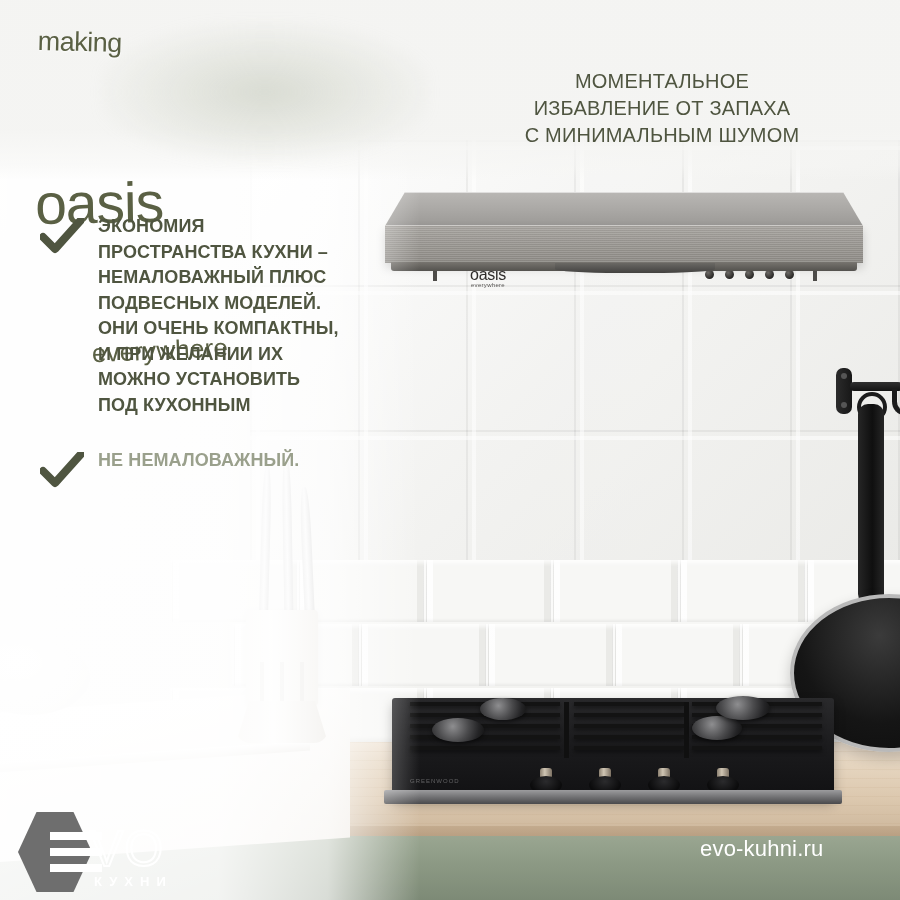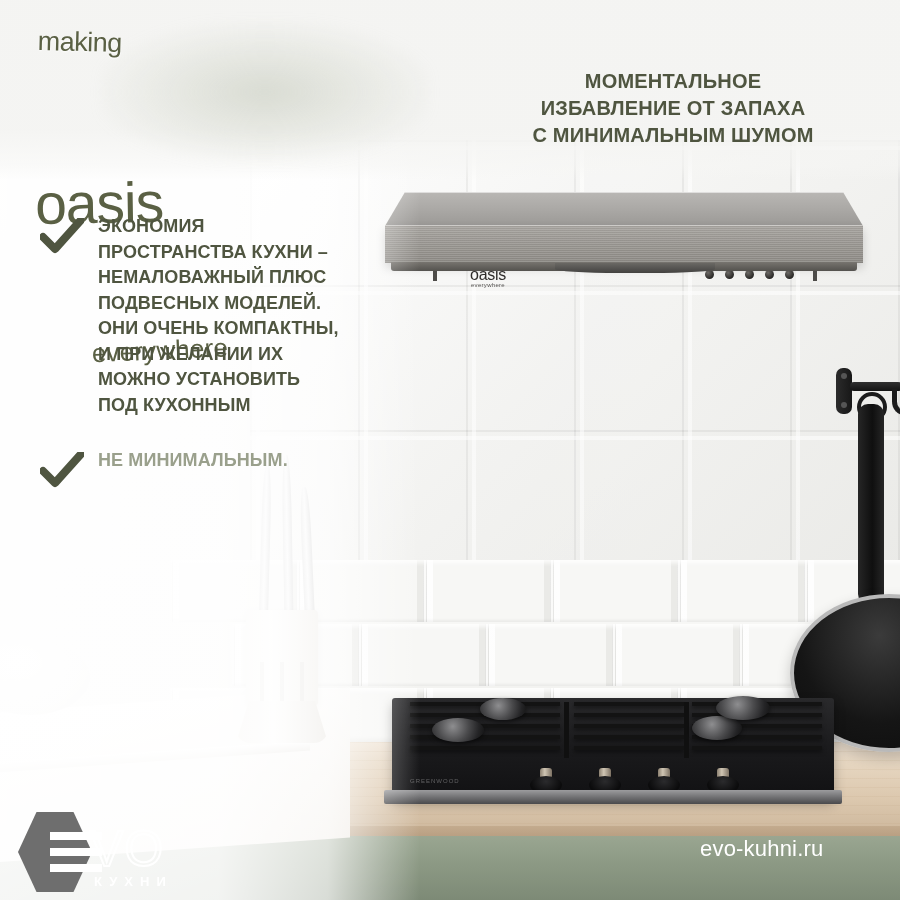--- a/index.html
+++ b/index.html
@@ -260,22 +260,22 @@
   .brand{position:absolute;left:36px;top:28px;color:#5a6044;line-height:1;}
   .brand .b1{font-size:27px;font-weight:400;letter-spacing:-.5px;
     text-shadow:0 1px 2px rgba(255,255,255,.9);}
   .brand .b2{font-size:57px;font-weight:400;letter-spacing:-1px;margin-top:-4px;
     text-shadow:0 1px 3px rgba(255,255,255,.9);}
   .brand .b3{font-size:26px;font-weight:400;letter-spacing:.2px;margin-top:2px;margin-left:58px;
     text-shadow:0 1px 2px rgba(255,255,255,.9);}
 
   
   .headline{
-    position:absolute;left:458px;top:68px;width:430px;text-align:center;
-    color:#4f5540;font-size:20px;font-weight:700;line-height:1.35;
+    position:absolute;left:447px;top:68px;width:430px;text-align:center;
+    color:#4f5540;font-size:20px;font-weight:400;line-height:1.35;
     letter-spacing:.2px;
   }
 
   
   .bullets{position:absolute;left:40px;top:214px;width:320px;}
   .bullet{position:relative;padding-left:58px;margin-bottom:30px;}
   .check{position:absolute;left:0;top:4px;width:44px;height:36px;}
   .check svg{display:block;}
   .btext{
     color:#4f5540;font-size:18px;font-weight:700;line-height:1.42;
@@ -442,21 +442,21 @@
 МОЖНО УСТАНОВИТЬ
 ПОД КУХОННЫМ</div>
     </div>
 
     <div class="bullet">
       <span class="check">
         <svg width="44" height="36" viewBox="0 0 44 36">
           <path d="M3 19 L15 31 L41 2" stroke="#4f5540" stroke-width="8" fill="none" stroke-linecap="round" stroke-linejoin="round"></path>
         </svg>
       </span>
-      <div class="btext faded">НЕ МИНИМАЛЬНЫМ.</div>
+      <div class="btext faded">НЕ НЕМАЛОВАЖНЫЙ.</div>
     </div>
 
   </div>
 
   <div class="evo">
     <div class="evo-hex"></div>
     <div class="evo-bars">
         <i></i>
         <i></i>
         <i></i>

